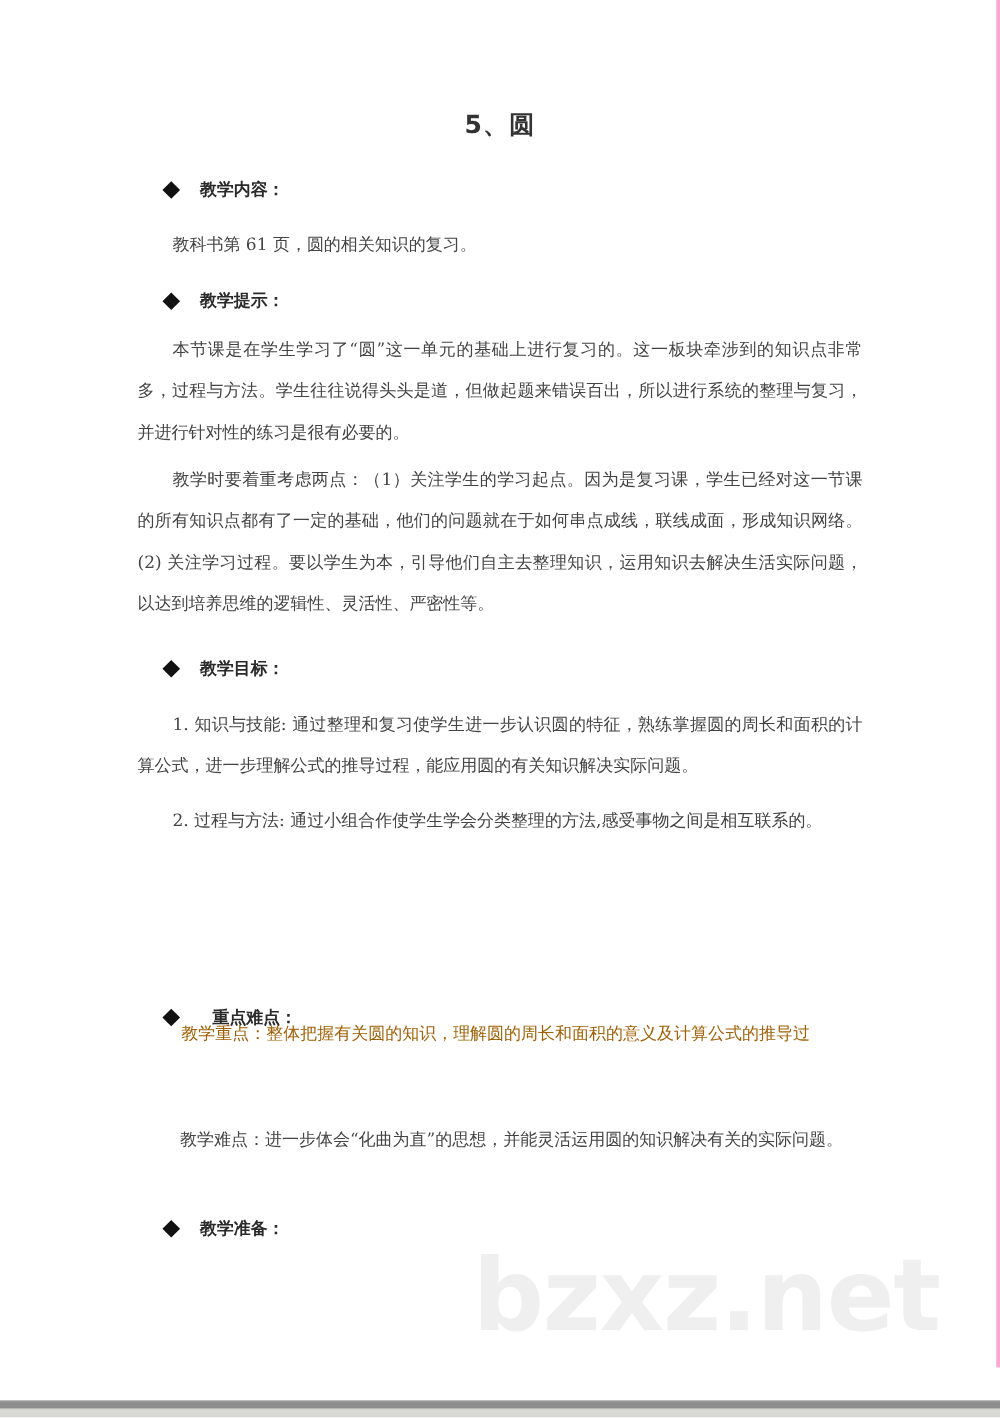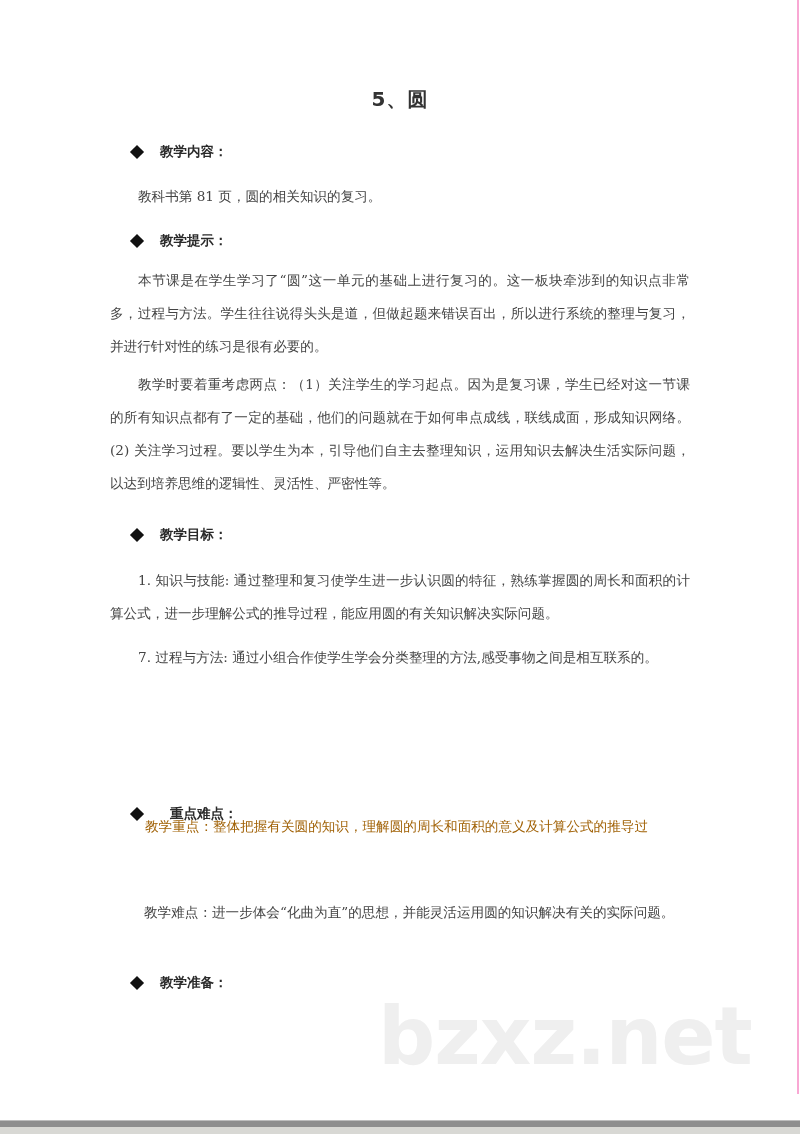--- a/index.html
+++ b/index.html
@@ -5,21 +5,21 @@
   html, body { margin:0; padding:0; }
   body {
     width:800px; height:1134px; position:relative; overflow:hidden;
     background:#ffffff;
     font-family:"DejaVu Serif","Liberation Serif",serif;
     color:#3a3a3a;
   }
   .page {
     position:absolute; left:0; top:0; width:797px; height:1094px;
     background:#ffffff;
-    border-right:2px solid #f9a8d4;
+    border-right:4px solid #f9a8d4;
   }
   .title {
     position:absolute; left:0; width:800px; top:86px;
     text-align:center; font-size:20px; font-weight:bold; color:#333;
     font-family:"DejaVu Sans","Liberation Sans",sans-serif;
     letter-spacing:1px;
   }
   .heading {
     position:absolute; left:130px; font-size:13.5px; font-weight:bold; color:#2a2a2a;
     font-family:Liberation Mono, monospace;
@@ -56,35 +56,35 @@
 <body>
 
 <div class="page">
 
   <div class="title">5、圆</div>
 
   <div class="heading" style="top:143px;">
     <span class="diamond"></span>
     <span>教学内容：</span>
   </div>
-  <div class="para" style="top:180px;">教科书第 81 页，圆的相关知识的复习。</div>
+  <div class="para" style="top:180px;">教科书第 61 页，圆的相关知识的复习。</div>
 
   <div class="heading" style="top:232px;">
     <span class="diamond"></span>
     <span>教学提示：</span>
   </div>
   <div class="para" style="top:264px;">本节课是在学生学习了“圆”这一单元的基础上进行复习的。这一板块牵涉到的知识点非常多，过程与方法。学生往往说得头头是道，但做起题来错误百出，所以进行系统的整理与复习，并进行针对性的练习是很有必要的。</div>
   <div class="para" style="top:368px;">教学时要着重考虑两点：（1）关注学生的学习起点。因为是复习课，学生已经对这一节课的所有知识点都有了一定的基础，他们的问题就在于如何串点成线，联线成面，形成知识网络。(2) 关注学习过程。要以学生为本，引导他们自主去整理知识，运用知识去解决生活实际问题，以达到培养思维的逻辑性、灵活性、严密性等。</div>
 
   <div class="heading" style="top:526px;">
     <span class="diamond"></span>
     <span>教学目标：</span>
   </div>
   <div class="para" style="top:564px;">1. 知识与技能: 通过整理和复习使学生进一步认识圆的特征，熟练掌握圆的周长和面积的计算公式，进一步理解公式的推导过程，能应用圆的有关知识解决实际问题。</div>
-  <div class="para" style="top:641px;">7. 过程与方法: 通过小组合作使学生学会分类整理的方法,感受事物之间是相互联系的。</div>
+  <div class="para" style="top:641px;">2. 过程与方法: 通过小组合作使学生学会分类整理的方法,感受事物之间是相互联系的。</div>
 
   <div class="heading" style="top:805px;gap:10px;">
     <span class="diamond"></span>
     <span>重点难点：</span>
   </div>
   <div class="line" style="top:818px; left:145px;">教学重点：整体把握有关圆的知识，理解圆的周长和面积的意义及计算公式的推导过</div>
   <div class="para" style="top:898px; text-indent:34px; line-height:28px;">教学难点：进一步体会“化曲为直”的思想，并能灵活运用圆的知识解决有关的实际问题。</div>
 
   <div class="heading" style="top:974px;">
     <span class="diamond"></span>

